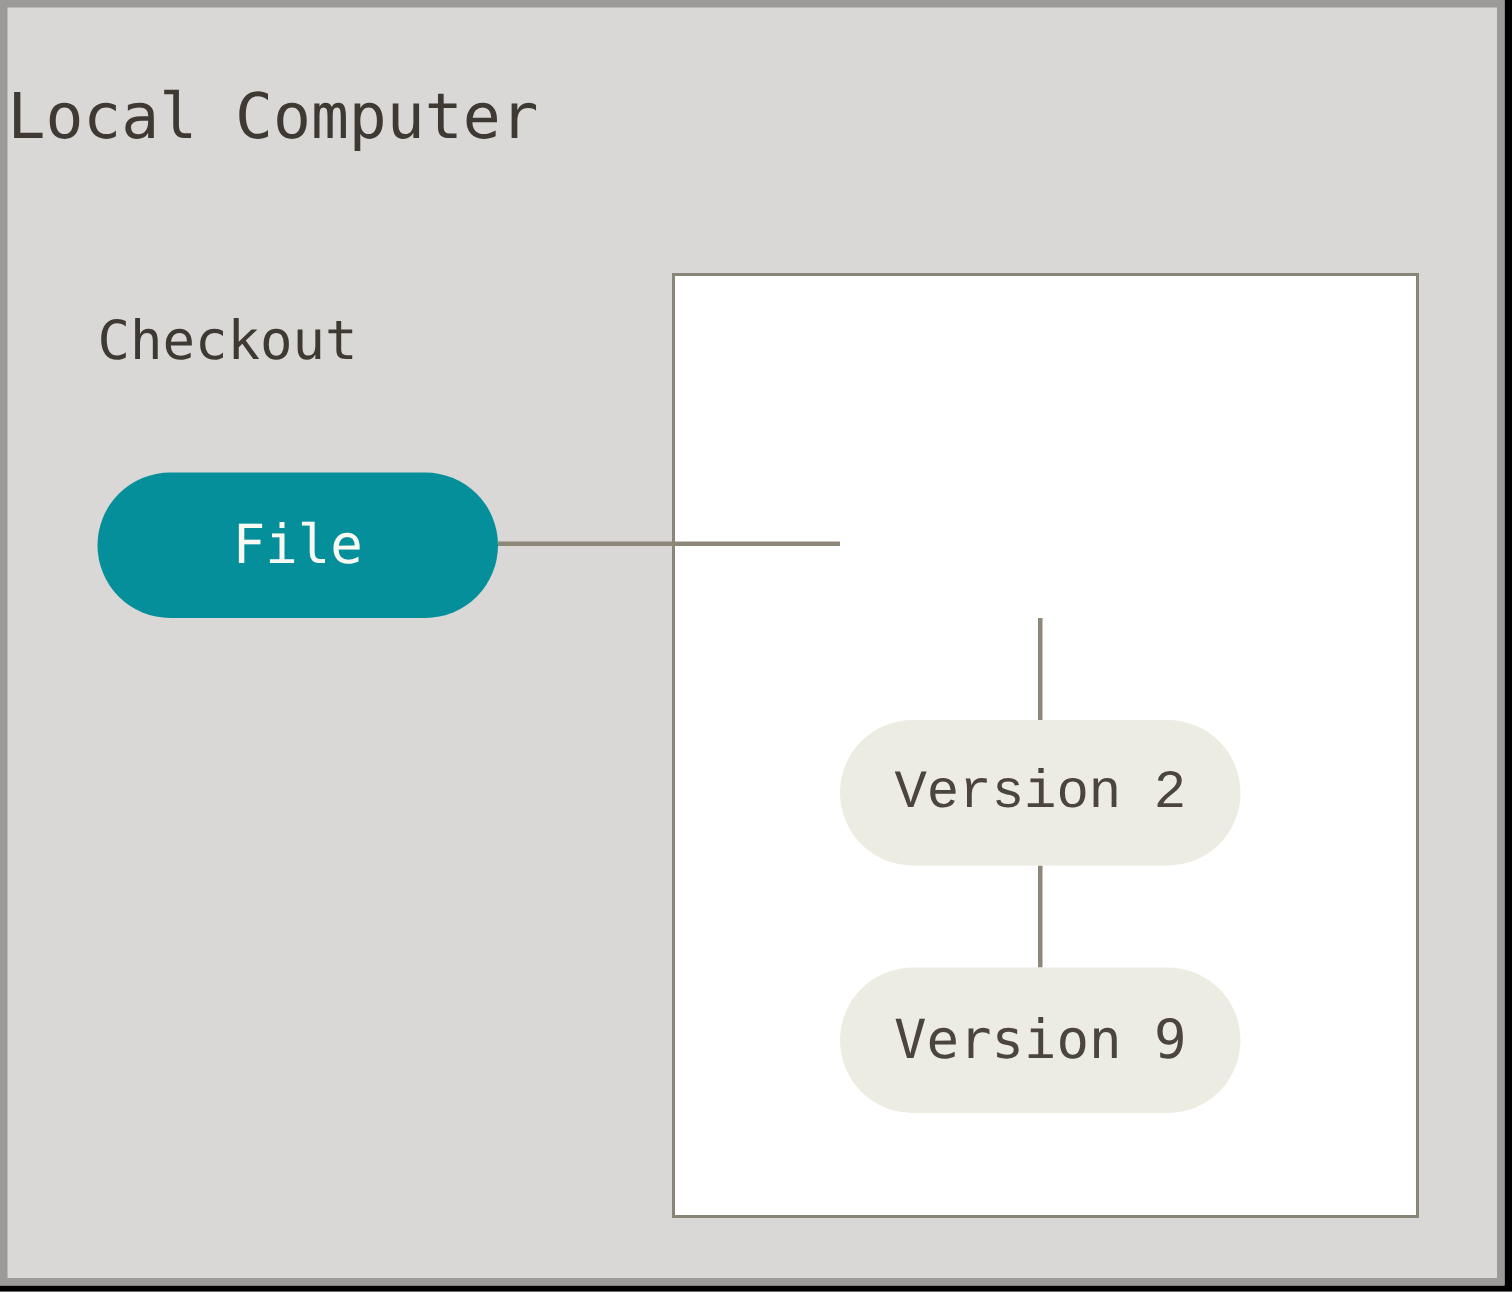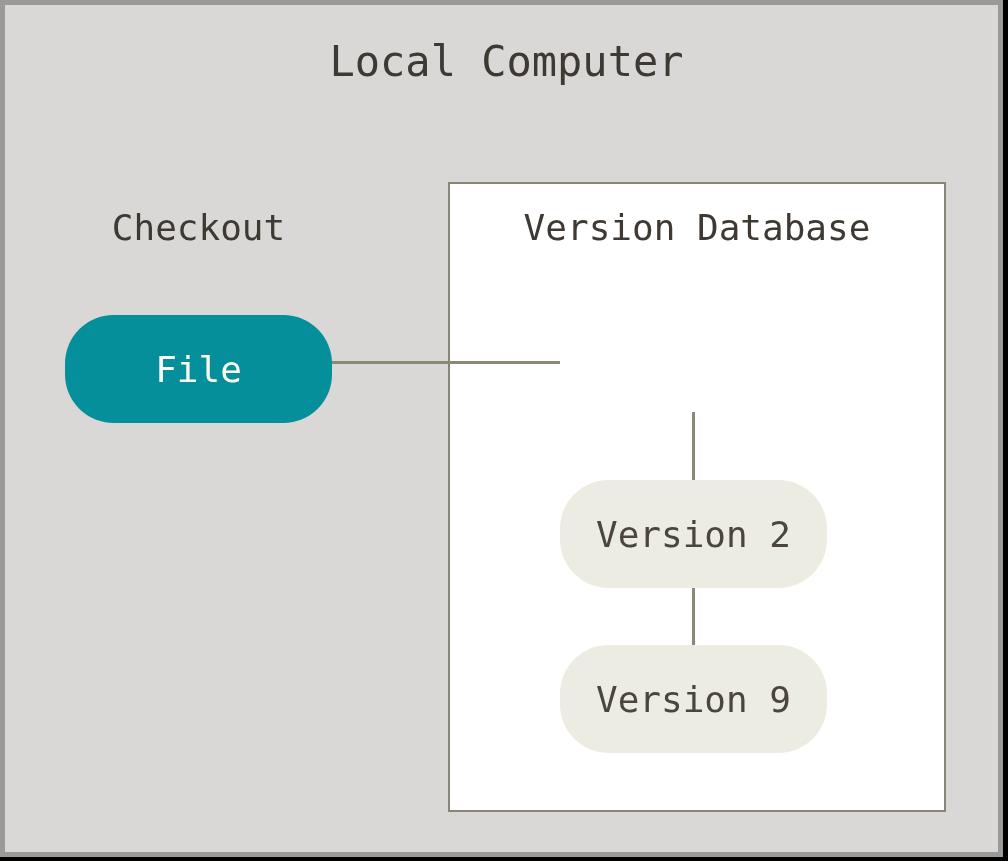--- a/index.html
+++ b/index.html
@@ -23,66 +23,65 @@
     position:relative;
     overflow:hidden;
   }
   .frame{
     position:absolute;left:0;top:0;
     width:1003px;height:857px;
     background:var(--background);
     border:5px solid var(--frame-border);
   }
   .diagram-title{
-    position:absolute;left:0;top:32px;width:1003px;
-    text-align:center;
+    position:absolute;left:0;top:48px;width:1003px;
+    text-align:left;
     font-size:42px;
     color:var(--text-dark);
     letter-spacing:0px;
   }
   .checkout-label{
     position:absolute;left:60px;top:202px;width:267px;
-    text-align:center;
     font-size:36px;
     color:var(--text-dark);
   }
   .version-db-box{
     position:absolute;left:443px;top:177px;
     width:498px;height:630px;
     background:var(--box-bg);
     border:2px solid var(--box-border);
     z-index:1;
   }
   .version-db-title{
     position:absolute;left:443px;top:202px;width:498px;
     text-align:center;
     font-size:36px;
     color:var(--text-dark);
     z-index:2;
   }
   .pill{
     position:absolute;
-    width:267px;height:108px;
+    width:267px;height:97px;
     border-radius:48.5px;
     font-size:36px;
     display:flex;align-items:center;justify-content:center;
     z-index:3;
   }
   .pill-file{
     left:60px;top:310px;
     background:var(--teal-node);
     color:var(--node-text-light);
   }
   .pill-version{
     left:555px;
     background:var(--version-node-bg);
     color:var(--version-text);
   }
   .pill-v3{top:310px;}
-  .pill-v2{top:475px;}
+  .pill-v2{top:475px;font-family:Liberation Mono, monospace;}
   .pill-v1{top:640px;}
   .connector{
     position:absolute;
     background:var(--connector);
     z-index:2;
   }
   .connector-h{
     left:327px;top:356px;
     width:228px;height:3px;
   }
@@ -97,21 +96,20 @@
 <body>
 
 <div class="frame">
 
   <div class="diagram-title">Local Computer</div>
 
   <div class="checkout-label">Checkout</div>
 
   <div class="version-db-box"></div>
 
-  <div class="version-db-title">Version Database</div>
 
   <div class="connector connector-h"></div>
 
   <div class="connector connector-v connector-v1"></div>
 
   <div class="connector connector-v connector-v2"></div>
 
   <div class="pill pill-file">
     <span>File</span>
   </div>

